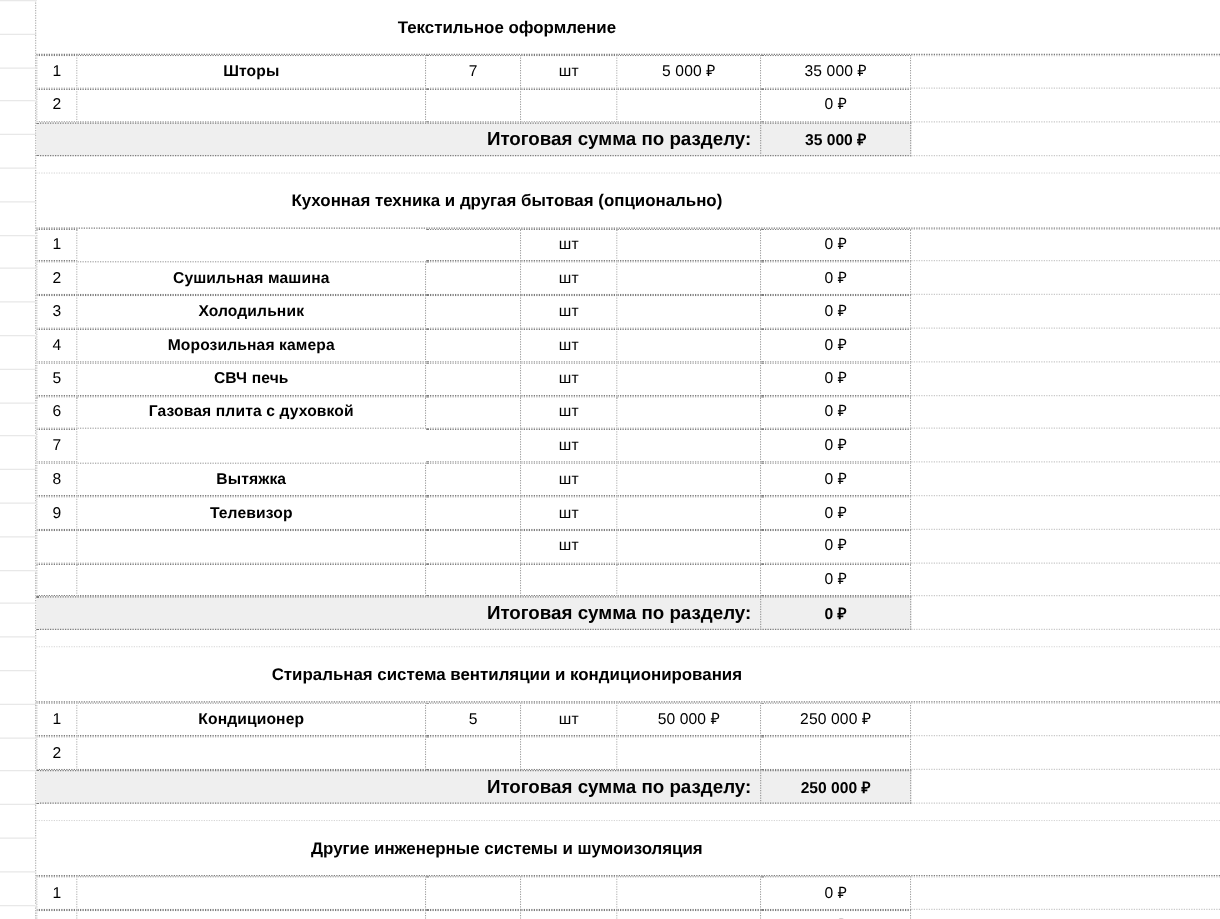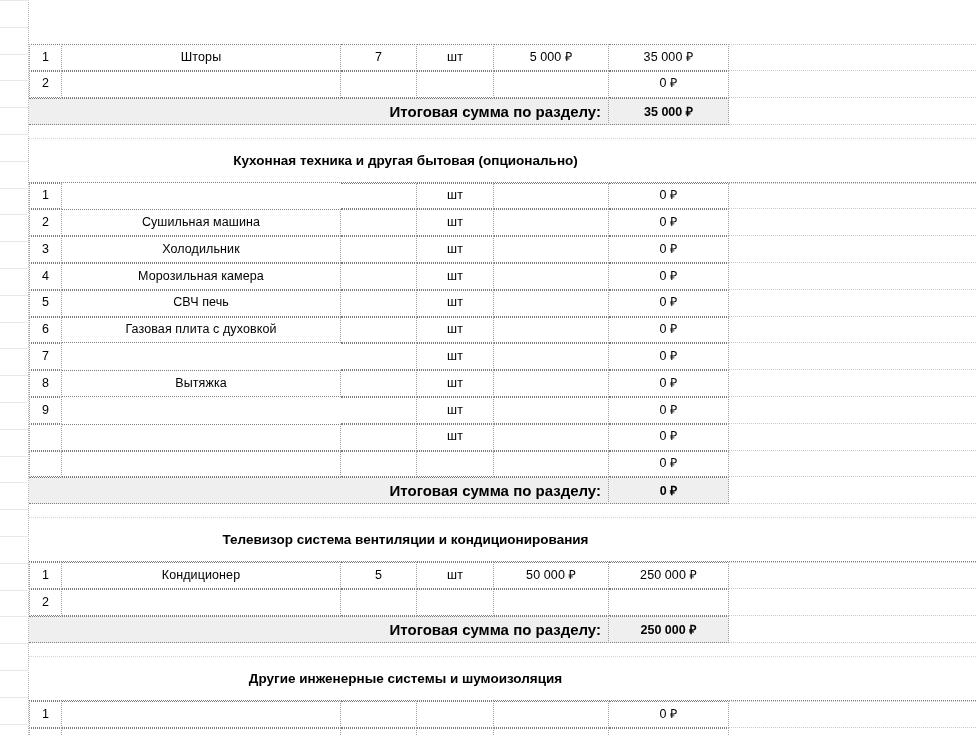--- a/index.html
+++ b/index.html
@@ -75,21 +75,21 @@
     overflow: hidden;
   }
 
   
   .b-l { border-left: 1px dotted #9e9e9e; }
   .b-r { border-right: 1px dotted #9e9e9e; }
   .b-t { border-top: 1px dotted #7d7d7d; }
   .b-b { border-bottom: 1px dotted #7d7d7d; }
 
   .c-num   { left: 29px;  width: 33px; }
-  .c-name  { left: 62px;  width: 279px; }
+  .c-name  { left: 62px;  width: 279px; font-weight: bold; }
   .c-qty   { left: 341px; width: 76px; }
   .c-unit  { left: 417px; width: 77px; }
   .c-price { left: 494px; width: 115px; }
   .c-total { left: 609px; width: 120px; }
   .c-extra { left: 729px; width: 247px; }
 
   
   .section-head {
     position: absolute;
     left: 29px;
@@ -214,20 +214,23 @@
       <div class="gutter-line" style="top: 563px;"></div>
       <div class="gutter-line" style="top: 590px;"></div>
       <div class="gutter-line" style="top: 616px;"></div>
       <div class="gutter-line" style="top: 643px;"></div>
       <div class="gutter-line" style="top: 670px;"></div>
       <div class="gutter-line" style="top: 697px;"></div>
       <div class="gutter-line" style="top: 724px;"></div>
     </div>
 
   <div id="grid">
+      <div class="section-head" style="top: 0px; height: 44px;">
+        <span class="head-text">Текстильное оформление</span>
+      </div>
       <div class="rule" style="top: 44px;"></div>
       <div class="row" style="top: 44px; height: 26.8px;">
         <div class="cell c-num b-l b-r b-t b-b">1</div>
         <div class="cell c-name b-r b-t b-b">Шторы</div>
         <div class="cell c-qty b-r b-t b-b">7</div>
         <div class="cell c-unit b-r b-t b-b">шт</div>
         <div class="cell c-price b-r b-t b-b">5 000 ₽</div>
         <div class="cell c-total b-r b-t b-b">35 000 ₽</div>
         <div class="cell c-extra" style="border-bottom: 1px dotted rgb(201, 201, 201);"></div>
       </div>
@@ -316,20 +319,21 @@
         <div class="cell c-num b-l b-r b-t b-b">8</div>
         <div class="cell c-name b-r b-t b-b">Вытяжка</div>
         <div class="cell c-qty b-r b-t b-b"></div>
         <div class="cell c-unit b-r b-t b-b">шт</div>
         <div class="cell c-price b-r b-t b-b"></div>
         <div class="cell c-total b-r b-t b-b">0 ₽</div>
         <div class="cell c-extra" style="border-bottom: 1px dotted rgb(201, 201, 201);"></div>
       </div>
       <div class="row" style="top: 397px; height: 26.8px;">
         <div class="cell c-num b-l b-r b-t b-b">9</div>
+        <div class="cell c-name b-r b-t b-b">Телевизор</div>
         <div class="cell c-qty b-r b-t b-b"></div>
         <div class="cell c-unit b-r b-t b-b">шт</div>
         <div class="cell c-price b-r b-t b-b"></div>
         <div class="cell c-total b-r b-t b-b">0 ₽</div>
         <div class="cell c-extra" style="border-bottom: 1px dotted rgb(201, 201, 201);"></div>
       </div>
       <div class="row" style="top: 423.8px; height: 26.8px;">
         <div class="cell c-num b-l b-r b-t b-b"></div>
         <div class="cell c-name b-r b-t b-b"></div>
         <div class="cell c-qty b-r b-t b-b"></div>
@@ -348,21 +352,21 @@
         <div class="cell c-extra" style="border-bottom: 1px dotted rgb(201, 201, 201);"></div>
       </div>
       <div class="total-row" style="top: 477.4px; height: 27px;">
         <div class="total-band"></div>
         <div class="total-label">Итоговая сумма по разделу:</div>
         <div class="total-value">0 ₽</div>
         <div class="total-tail"></div>
       </div>
       <div class="spacer" style="top: 504.4px; height: 14px;"></div>
       <div class="section-head" style="top: 518.4px; height: 44px;">
-        <span class="head-text">Телевизор система вентиляции и кондиционирования</span>
+        <span class="head-text">Стиральная система вентиляции и кондиционирования</span>
       </div>
       <div class="rule" style="top: 562.4px;"></div>
       <div class="row" style="top: 562.4px; height: 26.8px;">
         <div class="cell c-num b-l b-r b-t b-b">1</div>
         <div class="cell c-name b-r b-t b-b">Кондиционер</div>
         <div class="cell c-qty b-r b-t b-b">5</div>
         <div class="cell c-unit b-r b-t b-b">шт</div>
         <div class="cell c-price b-r b-t b-b">50 000 ₽</div>
         <div class="cell c-total b-r b-t b-b">250 000 ₽</div>
         <div class="cell c-extra" style="border-bottom: 1px dotted rgb(201, 201, 201);"></div>

